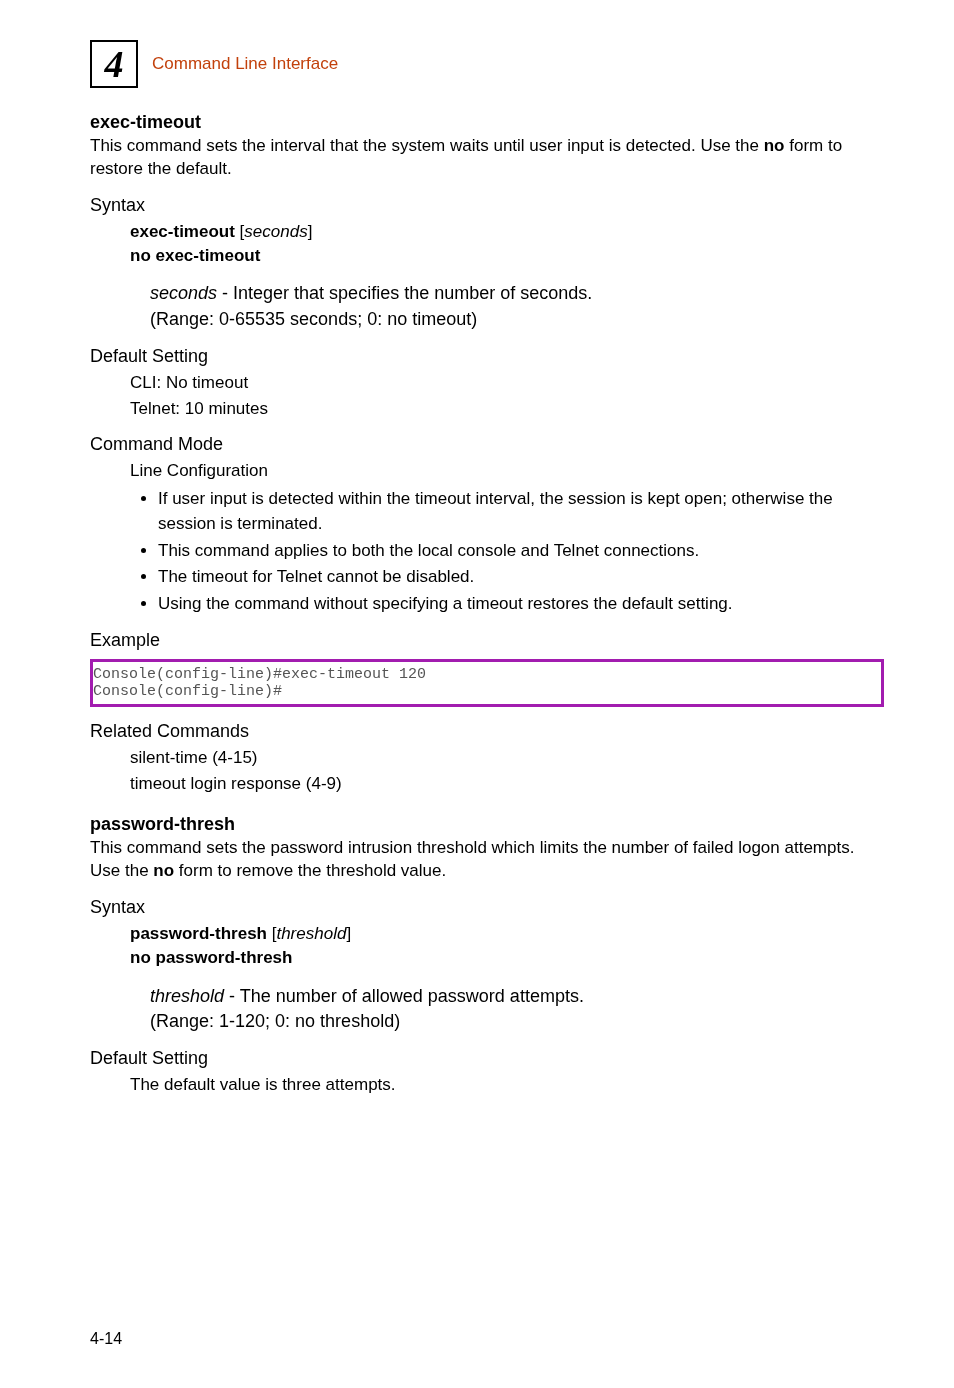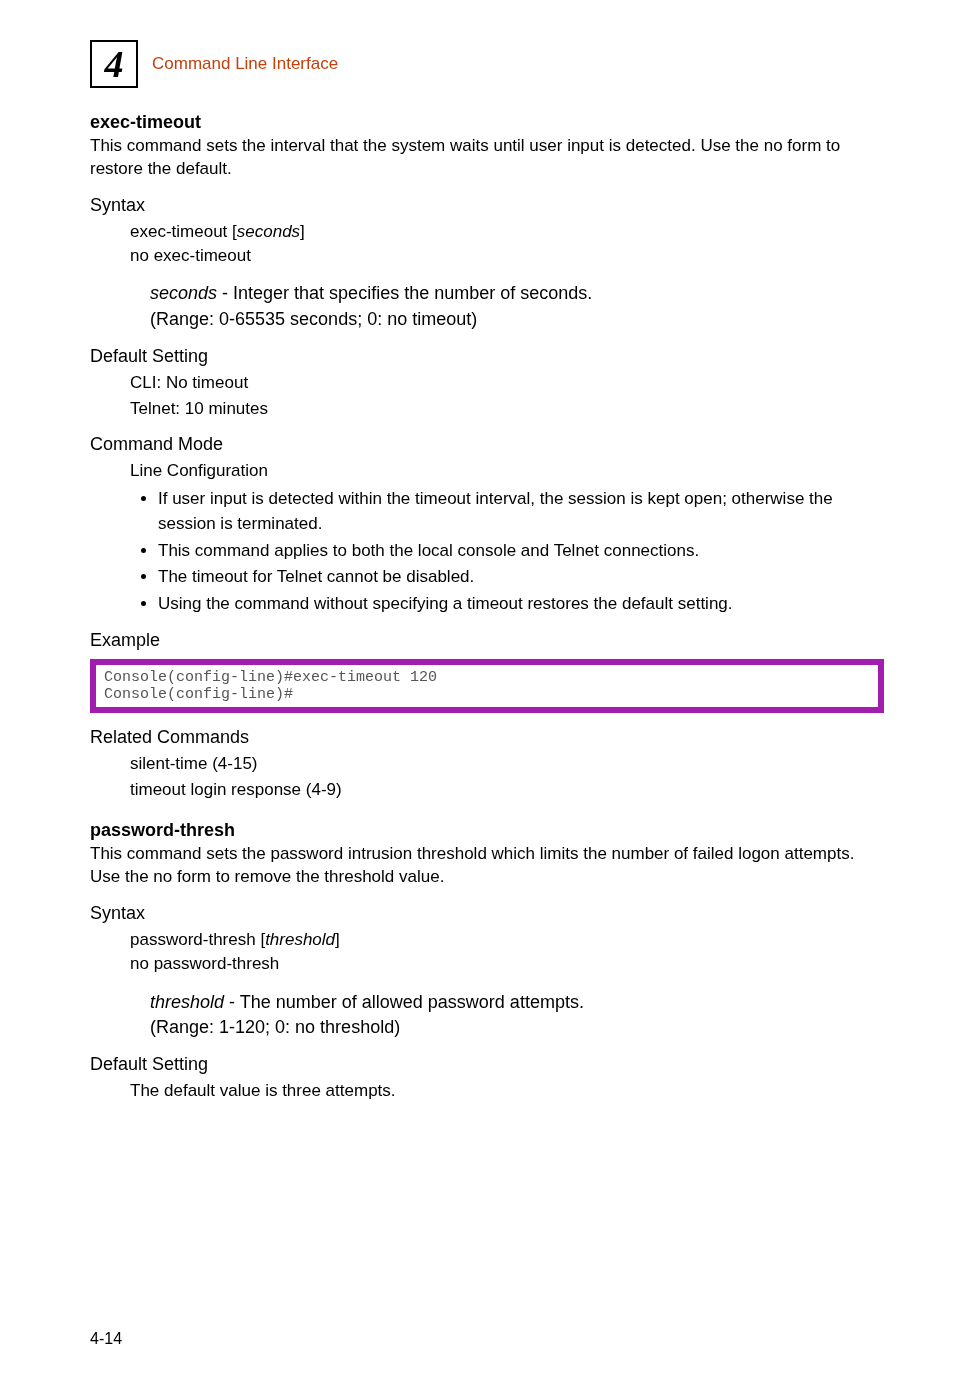--- a/index.html
+++ b/index.html
@@ -72,35 +72,35 @@
   ul.bullets {
     margin: 4px 0 10px 40px;
     padding: 0 0 0 20px;
     font-size: 17px;
     line-height: 1.45;
   }
   ul.bullets li {
     margin: 2px 8px;
   }
   .code-box {
-    border: 6px solid #a21caf;
+    border: 3px solid #a21caf;
     font-family: "Courier New", monospace;
     font-size: 15px;
-    padding: 4px 8px;
+    padding: 4px 0;
     margin: 8px 0 14px 0;
     white-space: pre;
     color: #555;
   }
   .page-num {
     position: absolute;
     bottom: 40px;
     left: 90px;
     font-size: 16px;
   }
-  b { font-weight: normal; }
+  b { font-weight: bold; }
   i { font-style: italic; text-align: center; }
 </style>
 </head>
 <body>
 
 <div class="page">
 
   <div class="header-row">
     <div class="header-chapter-box">4</div>
     <div class="header-title">Command Line Interface</div>

